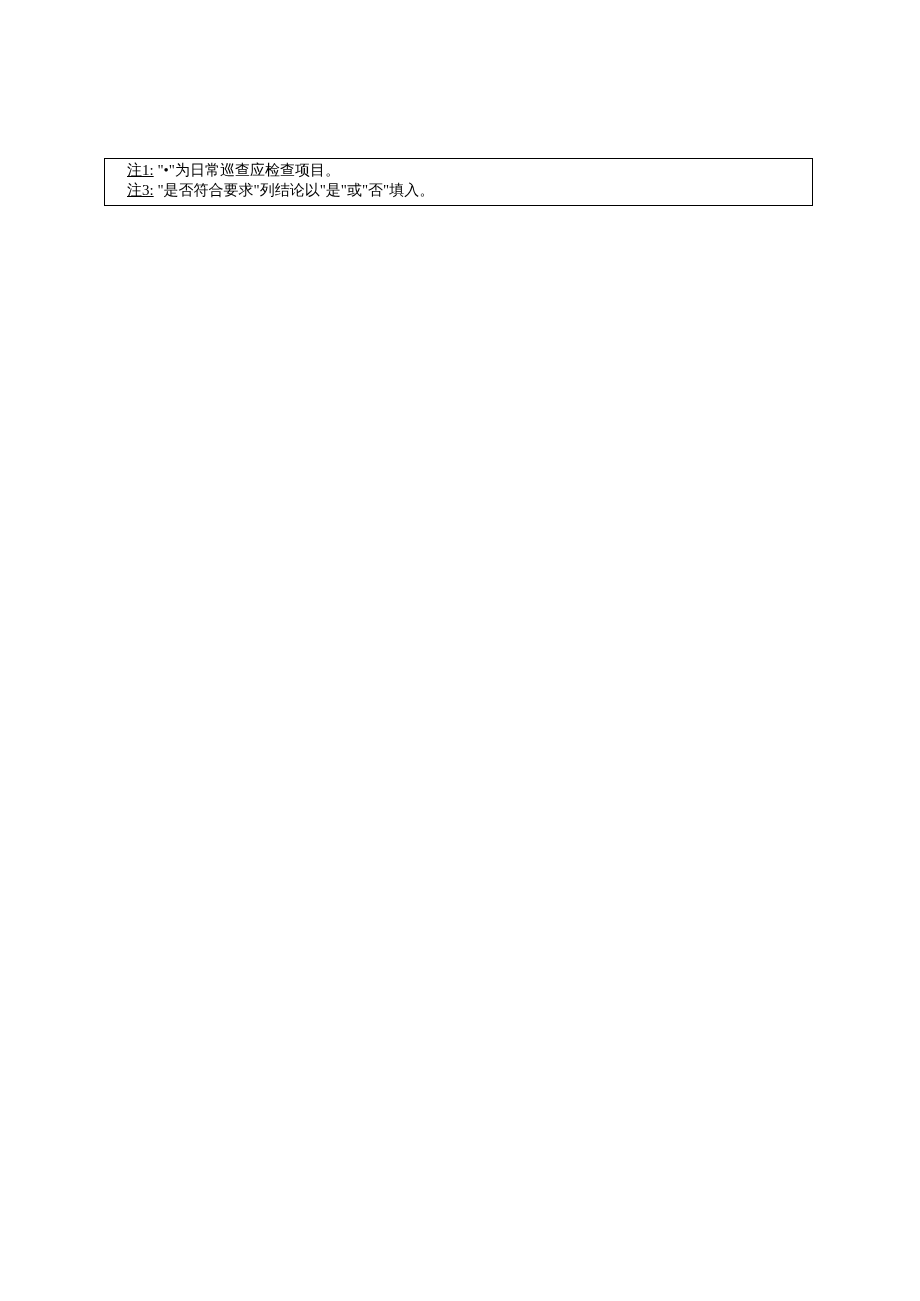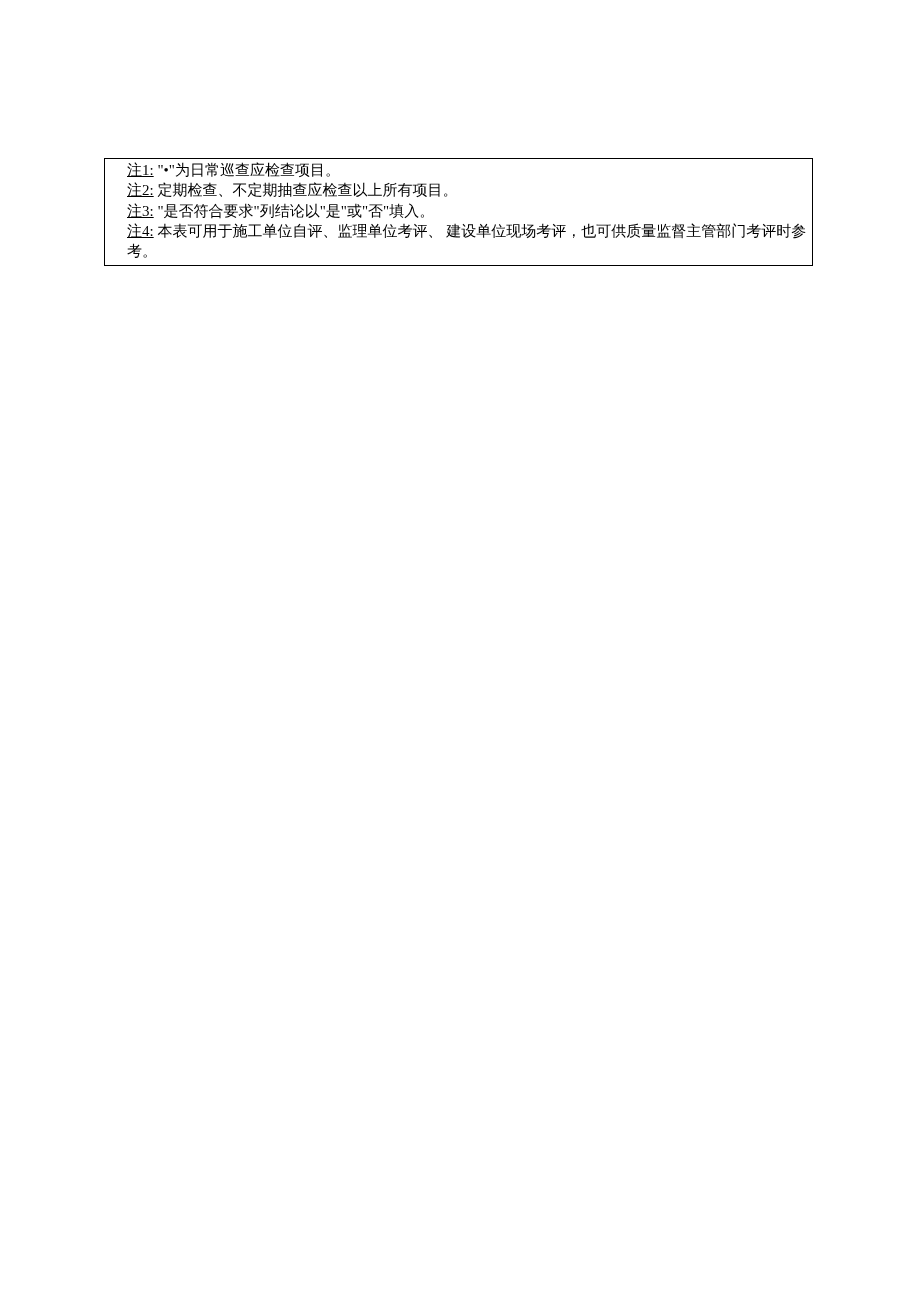--- a/index.html
+++ b/index.html
@@ -43,25 +43,17 @@
 </head>
 <body>
 
 <div class="page">
   <div class="note-box">
     <div class="note-line">
       <span class="note-label">注1:</span>
       <span>"•"为日常巡查应检查项目。</span>
     </div>
     <div class="note-line">
-      <span class="note-label">注2:</span>
-      <span>定期检查、不定期抽查应检查以上所有项目。</span>
-    </div>
-    <div class="note-line">
       <span class="note-label">注3:</span>
       <span> "是否符合要求"列结论以"是"或"否"填入。</span>
-    </div>
-    <div class="note-line">
-      <span class="note-label">注4:</span>
-      <span>本表可用于施工单位自评、监理单位考评、 建设单位现场考评，也可供质量监督主管部门考评时参考。</span>
     </div>
   </div>
 </div>
 
 </body></html>

